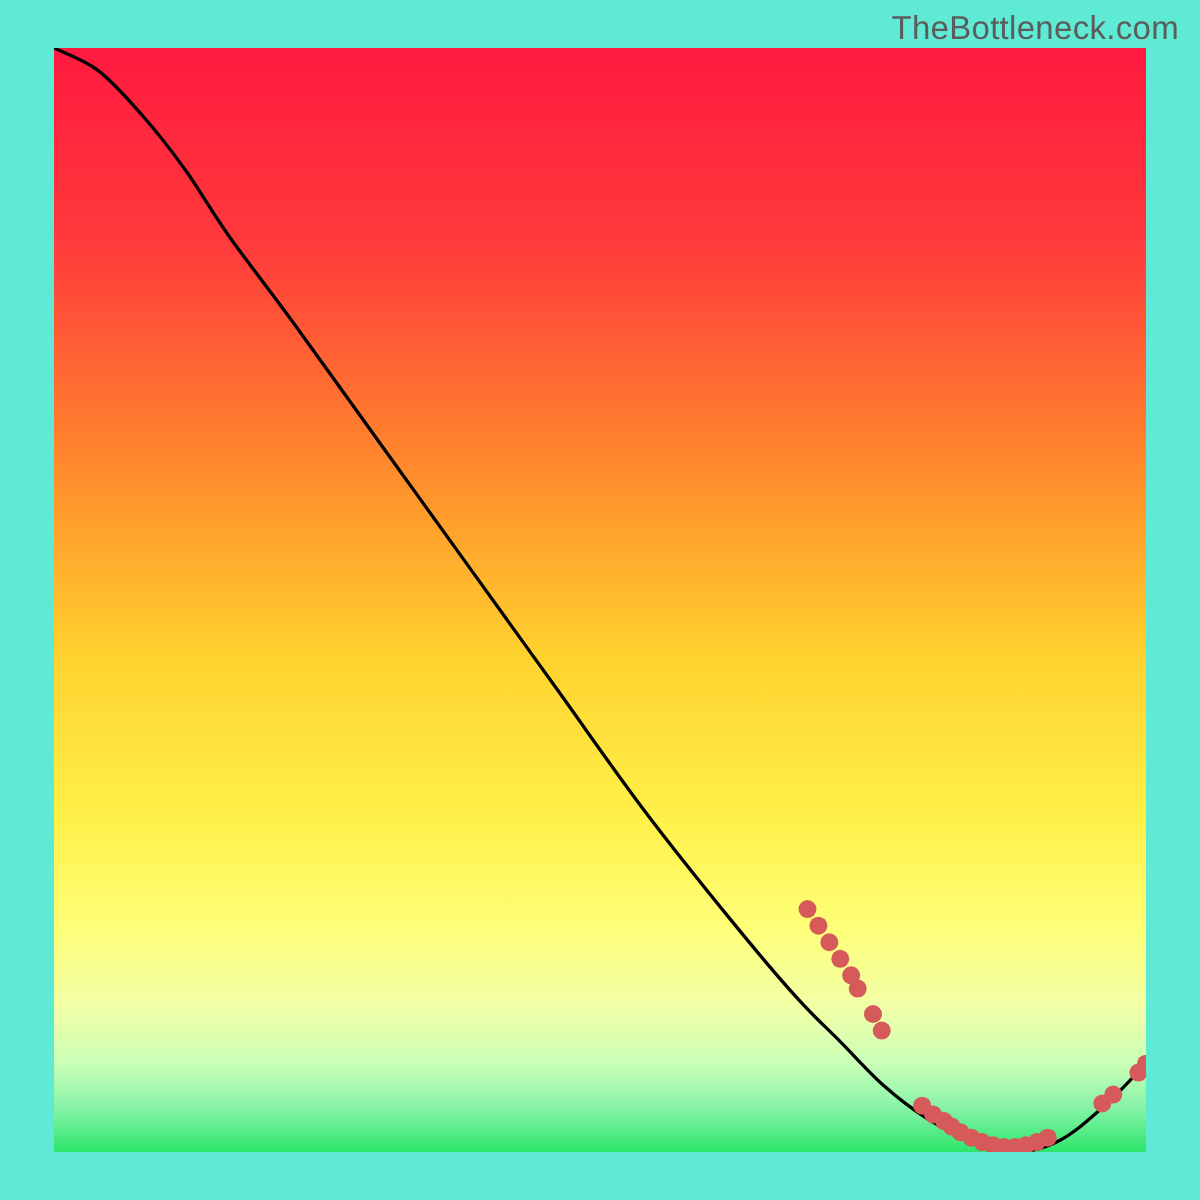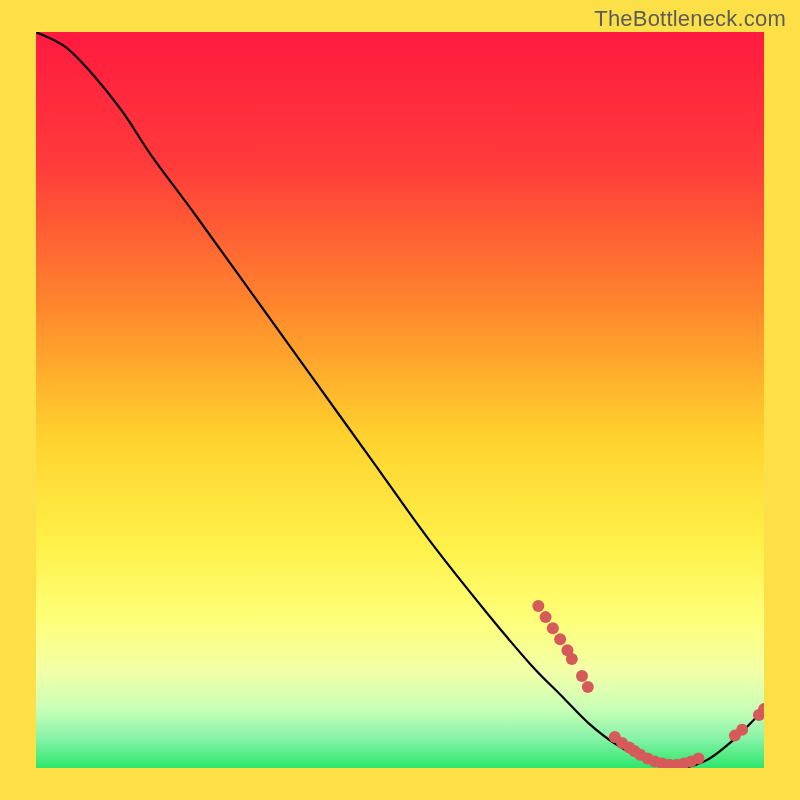--- a/index.html
+++ b/index.html
@@ -8,21 +8,21 @@
     width: 800px;
     height: 800px;
     background: #000;
     overflow: hidden;
     font-family: -apple-system, BlinkMacSystemFont, "Segoe UI", Arial, sans-serif;
   }
   .frame {
     position: relative;
     width: 800px;
     height: 800px;
-    background: #fde047;
+    background: #5eead4;
   }
   .watermark {
     position: absolute;
     top: 6px;
     right: 14px;
     color: #5c5c5c;
     font-size: 22px;
     letter-spacing: 0.2px;
     z-index: 10;
   }

